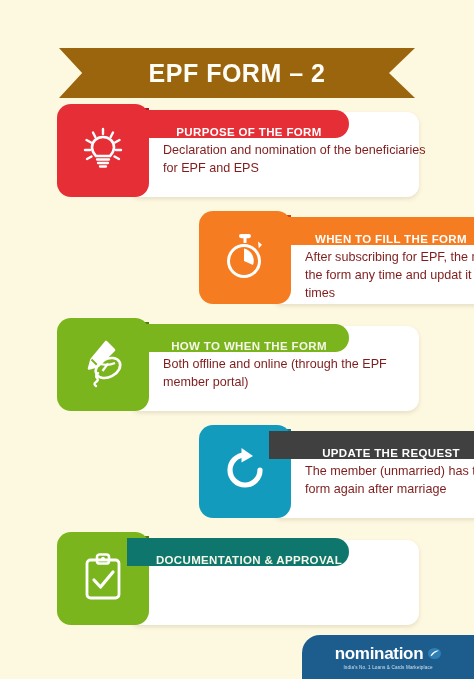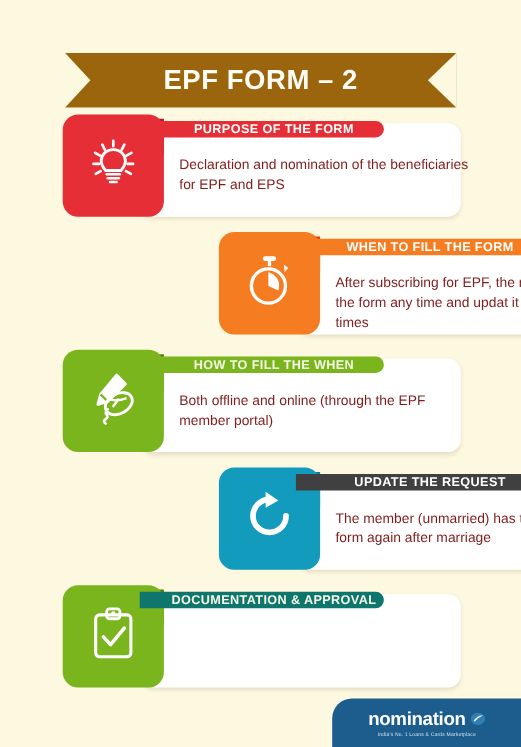--- a/index.html
+++ b/index.html
@@ -102,25 +102,25 @@
     align-items: center;
     justify-content: center;
     z-index: 3;
   }
 
   
   .ribbon {
     position: absolute;
     left: 70px;
     top: 6px;
-    height: 15px;
+    height: 28px;
     width: 222px;
     border-radius: 0 14px 14px 0;
     display: flex;
-    align-items: center;
+    align-items: flex-end;
     justify-content: center;
     z-index: 4;
     padding-left: 22px;
   }
   .ribbon-fold {
     position: absolute;
     left: 0;
     top: 0;
     width: 22px;
     height: 36px;
@@ -251,21 +251,21 @@
           <line x1="13.5" y1="21.5" x2="20" y2="28" stroke="#7ab51d" stroke-width="2"></line>
         </g>
         <ellipse cx="30" cy="30" rx="13" ry="9" transform="rotate(-28 30 30)" fill="none" stroke="white" stroke-width="2.6"></ellipse>
         <path d="M22 26 Q30 28 37 25" stroke="white" stroke-width="2.2" fill="none"></path>
         <path d="M24.5 33 L30 25.5" stroke="white" stroke-width="2.2" fill="none"></path>
         <path d="M20 35 q-3 3 -1 5 q2 2 -1 4 q-3 2 0 4" fill="none" stroke="white" stroke-width="2.4" stroke-linecap="round"></path>
       </svg></span>
       </div>
       <div class="ribbon-fold" style="background:#4e7c0d; left:70px; top:4px;"></div>
       <div class="ribbon" style="background:#7ab51d">
-        <span class="ribbon-label" style="color:#f6f7e8">HOW TO FILL THE WHEN</span>
+        <span class="ribbon-label" style="color:#f6f7e8">HOW TO WHEN THE FORM</span>
       </div>
       <div class="body-text">Both offline and online (through the EPF member portal)</div>
     </div>
     </div>
     <div class="card indent">
     <div class="card-inner">
       <div class="body-panel"></div>
       <div class="icon-tile" style="background:#129bbd">
         <span><svg width="48" height="48" viewBox="0 0 48 48">
         <path d="M24 9 A15 15 0 1 0 39 24" fill="none" stroke="white" stroke-width="5.2" stroke-linecap="round"></path>

